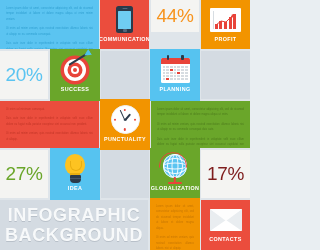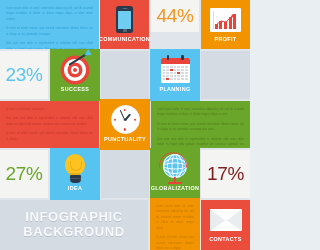--- a/index.html
+++ b/index.html
@@ -86,21 +86,21 @@
 
   
   .titletile{
     display:flex;flex-direction:column;
     align-items:center;justify-content:center;
     background:#d4dbe2;
   }
   .titletile .l1,.titletile .l2{
     color:#f7f9fa;
     font-weight:bold;
-    font-size:13px;
+    font-size:18px;
     letter-spacing:0.6px;
     line-height:1.12;
     text-shadow:0 1px 0 rgba(150,160,170,.45);
   }
 
   
   
   .phone{width:17px;height:27px;background:#2b3a4a;border-radius:2.5px;
          display:flex;align-items:center;justify-content:center;position:relative;}
   .phone .scr{width:13px;height:18px;background:#6fcdf2;border-radius:.5px;}
@@ -231,21 +231,21 @@
         <div class="bar" style="height:8px"></div>
         <div class="bar" style="height:7px"></div>
         <div class="bar" style="height:12px"></div>
         <div class="bar" style="height:15px"></div>
       </div>
     </div>
     <div class="cap">PROFIT</div>
   </div>
 
   <div class="cell t-white pct pct-blue" style="left:0px;top:51px;width:48px;height:48px;">
-    <span>23%</span>
+    <span>20%</span>
   </div>
 
   <div class="cell t-gray" style="left:50px;top:51px;width:48px;height:48px;"></div>
 
   <div class="cell t-green icontile" style="left:50px;top:49px;width:50px;height:52px;">
     <div class="glyph">
       <div class="target">
         <div class="ring r1"></div>
         <div class="ring r2"></div>
         <div class="ring r3"></div>

